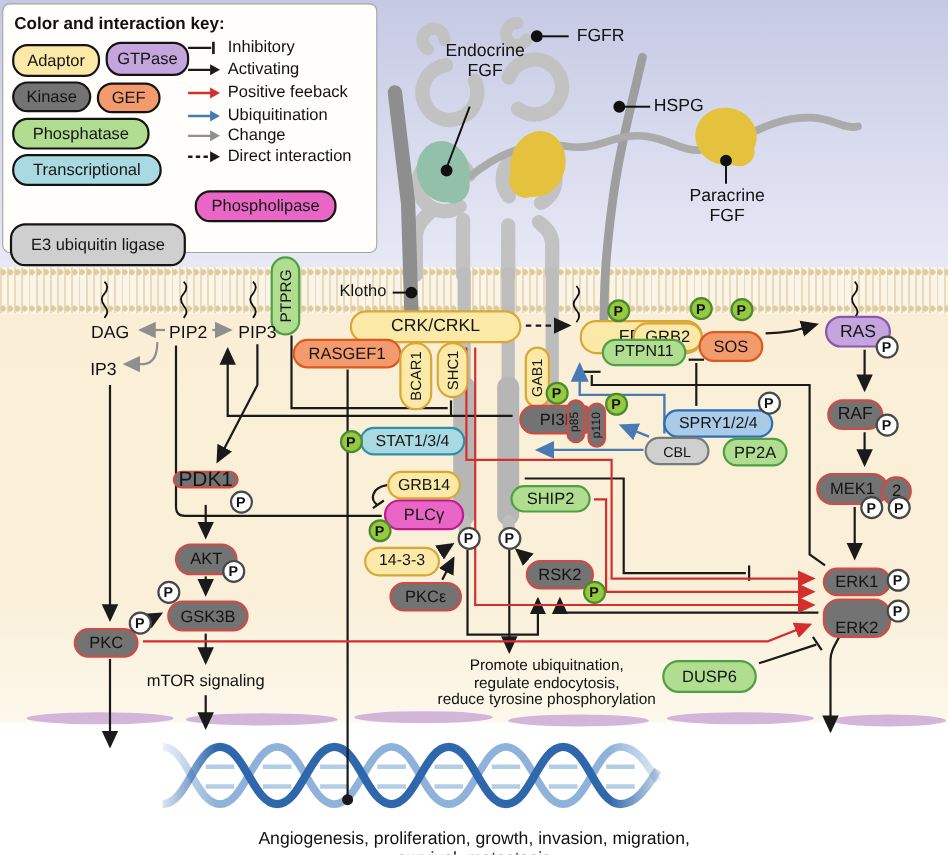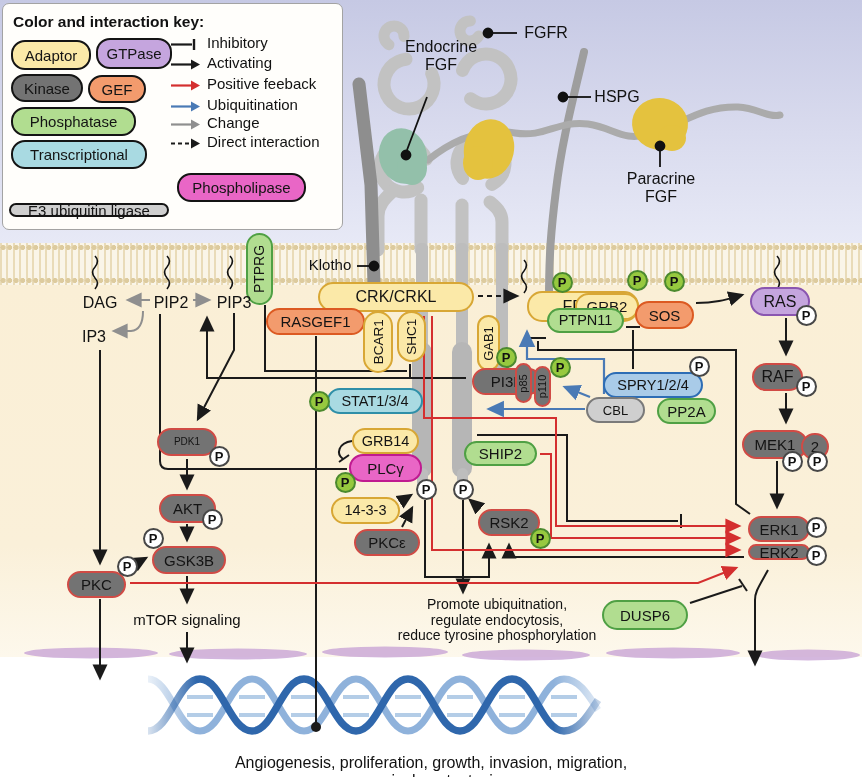--- a/index.html
+++ b/index.html
@@ -246,21 +246,21 @@
       </div>
       <div class="lnode t-transcriptional" style="left: 8px; top: 136px; width: 136px; height: 29px;">
         <span>Transcriptional</span>
       </div>
       <div class="lnode t-phosphatase" style="left: 8px; top: 103px; width: 125px; height: 29px;">
         <span>Phosphatase</span>
       </div>
       <div class="lnode t-phospholipase" style="left: 174px; top: 169px; width: 129px; height: 29px;">
         <span>Phospholipase</span>
       </div>
-      <div class="lnode t-e3" style="left: 6px; top: 199px; width: 160px; height: 14px;">
+      <div class="lnode t-e3" style="left: 6px; top: 199px; width: 160px; height: 39px;">
         <span>E3 ubiquitin ligase</span>
       </div>
       <div class="lint-sym" style="left: 166px; top: 33px;"><svg width="34" height="13" viewBox="0 0 34 13">
     <line x1="2" y1="6.5" x2="23" y2="6.5" stroke="#1a1a1a" stroke-width="2.2"></line>
           <line x1="25" y1="1" x2="25" y2="12" stroke="#1a1a1a" stroke-width="2.4"></line>
         </svg></div>
       <div class="lint-txt" style="left: 204px; top: 30px;">Inhibitory</div>
       <div class="lint-sym" style="left: 166px; top: 53px;"><svg width="34" height="13" viewBox="0 0 34 13">
     <line x1="2" y1="6.5" x2="23" y2="6.5" stroke="#1a1a1a" stroke-width="2.2"></line>
           <path d="M22,1.5 L31,6.5 L22,11.5 z" fill="#1a1a1a"></path>
@@ -344,21 +344,21 @@
     </div>
     <div class="node t-phospholipase" style="left: 349px; top: 454px; width: 73px; height: 28px; font-size: 15px;">
       <span>PLCγ</span>
     </div>
     <div class="node t-adaptor" style="left: 331px; top: 497px; width: 69px; height: 27px; font-size: 14.5px;">
       <span>14-3-3</span>
     </div>
     <div class="node t-kinase" style="left: 354px; top: 529px; width: 66px; height: 27px; font-size: 15px;">
       <span>PKCε</span>
     </div>
-    <div class="node t-kinase" style="left: 157px; top: 428px; width: 60px; height: 28px; font-size: 10px;">
+    <div class="node t-kinase" style="left: 157px; top: 428px; width: 60px; height: 16px; font-size: 19px;">
       <span>PDK1</span>
     </div>
     <div class="node t-kinase" style="left: 159px; top: 494px; width: 57px; height: 29px; font-size: 15px;">
       <span>AKT</span>
     </div>
     <div class="node t-kinase" style="left: 152px; top: 546px; width: 74px; height: 28px; font-size: 15px;">
       <span>GSK3B</span>
     </div>
     <div class="node t-kinase" style="left: 67px; top: 571px; width: 59px; height: 27px; font-size: 15px;">
       <span>PKC</span>
@@ -377,21 +377,21 @@
     </div>
     <div class="node t-kinase" style="left: 742px; top: 430px; width: 66px; height: 29px; font-size: 15px;">
       <span>MEK1</span>
     </div>
     <div class="node t-kinase" style="left: 801px; top: 433px; width: 28px; height: 27px; font-size: 15px;">
       <span>2</span>
     </div>
     <div class="node t-kinase" style="left: 748px; top: 516px; width: 62px; height: 26px; font-size: 15px;">
       <span>ERK1</span>
     </div>
-    <div class="node t-kinase" style="left: 748px; top: 544px; width: 62px; height: 16px; font-size: 15px;">
+    <div class="node t-kinase" style="left: 748px; top: 544px; width: 62px; height: 36px; font-size: 15px; align-items: flex-end;">
       <span>ERK2</span>
     </div>
     <div class="node t-phosphatase" style="left: 602px; top: 600px; width: 86px; height: 30px; font-size: 15px;">
       <span>DUSP6</span>
     </div>
     <div class="pbadge green" style="left: 551.5px; top: 271.5px;">P</div>
     <div class="pbadge green" style="left: 626.5px; top: 269.5px;">P</div>
     <div class="pbadge green" style="left: 663.5px; top: 270.5px;">P</div>
     <div class="pbadge green" style="left: 495.5px; top: 346.5px;">P</div>
     <div class="pbadge green" style="left: 549.5px; top: 356.5px;">P</div>

